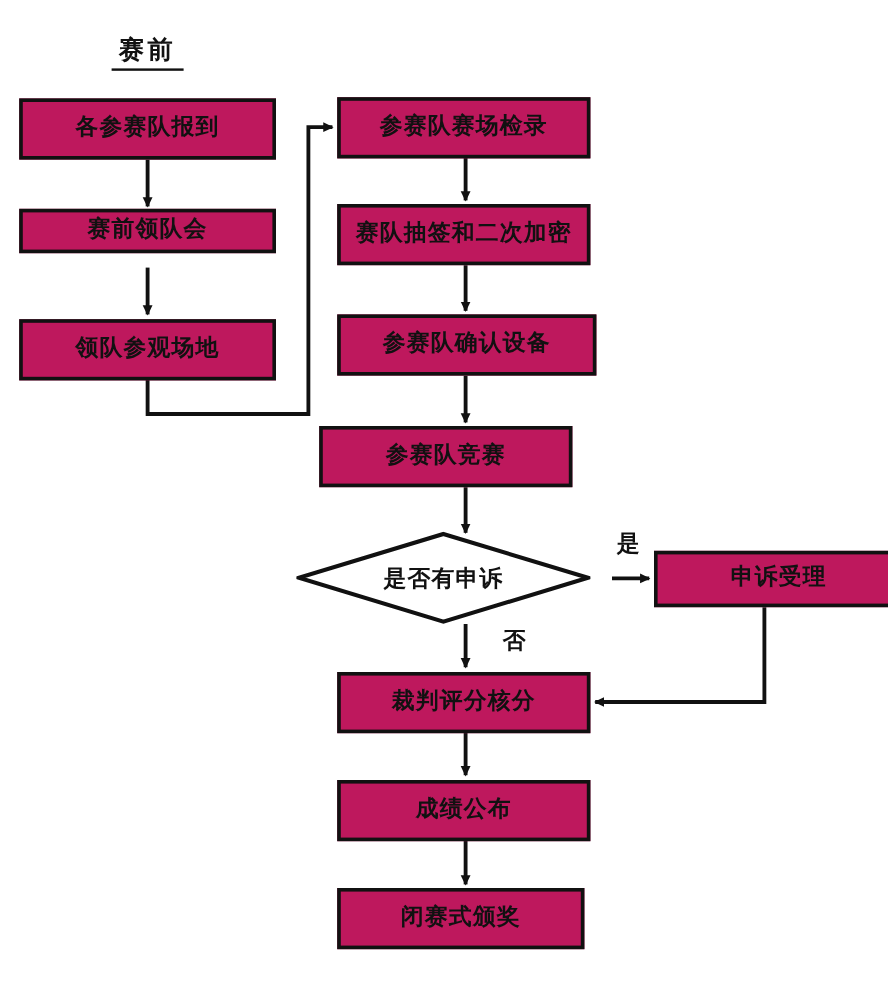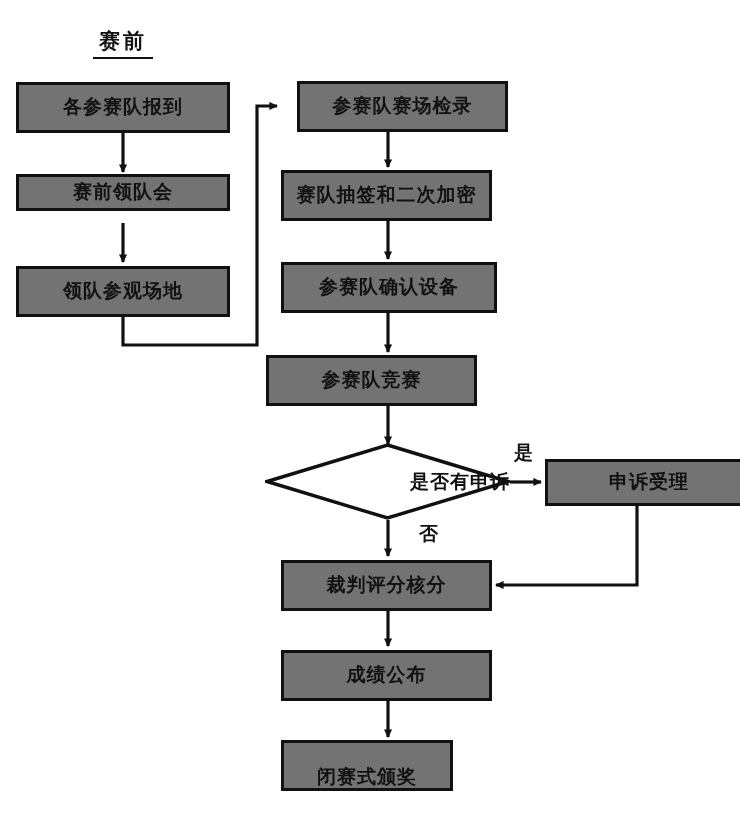--- a/index.html
+++ b/index.html
@@ -26,21 +26,21 @@
     width: 740px;
     height: 820px;
   }
   .node {
     position: absolute;
     box-sizing: border-box;
     display: flex;
     align-items: center;
     justify-content: center;
     text-align: center;
-    background: #737373;
+    background: #be185d;
     border: 3px solid #111111;
     font-weight: bold;
     font-size: 19px;
     letter-spacing: 1px;
     line-height: 1.1;
     color: #111111;
     z-index: 3;
   }
   .node-label {
     display: block;
@@ -144,56 +144,56 @@
   </div>
 
   <div class="node" style="left:16px; top:174px; width:214px; height:37px;">
     <span class="node-label">赛前领队会</span>
   </div>
 
   <div class="node" style="left:16px; top:266px; width:214px; height:51px;">
     <span class="node-label">领队参观场地</span>
   </div>
 
-  <div class="node" style="left:297px; top:81px; width:211px; height:51px;">
+  <div class="node" style="left:281px; top:81px; width:211px; height:51px;">
     <span class="node-label">参赛队赛场检录</span>
   </div>
 
   <div class="node" style="left:281px; top:170px; width:211px; height:51px;">
     <span class="node-label">赛队抽签和二次加密</span>
   </div>
 
   <div class="node" style="left:281px; top:262px; width:216px; height:51px;">
     <span class="node-label">参赛队确认设备</span>
   </div>
 
   <div class="node" style="left:266px; top:355px; width:211px; height:51px;">
     <span class="node-label">参赛队竞赛</span>
   </div>
 
-  <div class="decision" style="left:265px; top:443px; width:245px; height:77px;justify-content:flex-end;">
+  <div class="decision" style="left:247px; top:443px; width:245px; height:77px;">
     <svg class="decision-shape" viewBox="0 0 245 77" preserveAspectRatio="none" aria-hidden="true">
       <polygon points="122.5,2 243,38.5 122.5,75 2,38.5" fill="#ffffff" stroke="#111111" stroke-width="3.4" vector-effect="non-scaling-stroke"></polygon>
     </svg>
     <span class="decision-label">是否有申诉</span>
   </div>
 
   <div class="node" style="left:545px; top:459px; width:208px; height:47px;">
     <span class="node-label">申诉受理</span>
   </div>
 
   <div class="node" style="left:281px; top:560px; width:211px; height:51px;">
     <span class="node-label">裁判评分核分</span>
   </div>
 
   <div class="node" style="left:281px; top:650px; width:211px; height:51px;">
     <span class="node-label">成绩公布</span>
   </div>
 
-  <div class="node" style="left:281px; top:740px; width:172px; height:51px;align-items:flex-end;">
+  <div class="node" style="left:281px; top:740px; width:206px; height:51px;">
     <span class="node-label">闭赛式颁奖</span>
   </div>
 
   <div class="edge-label" style="left:514px; top:440px;">是</div>
 
   <div class="edge-label" style="left:419px; top:521px;">否</div>
 
 </div>
 
 </body></html>

